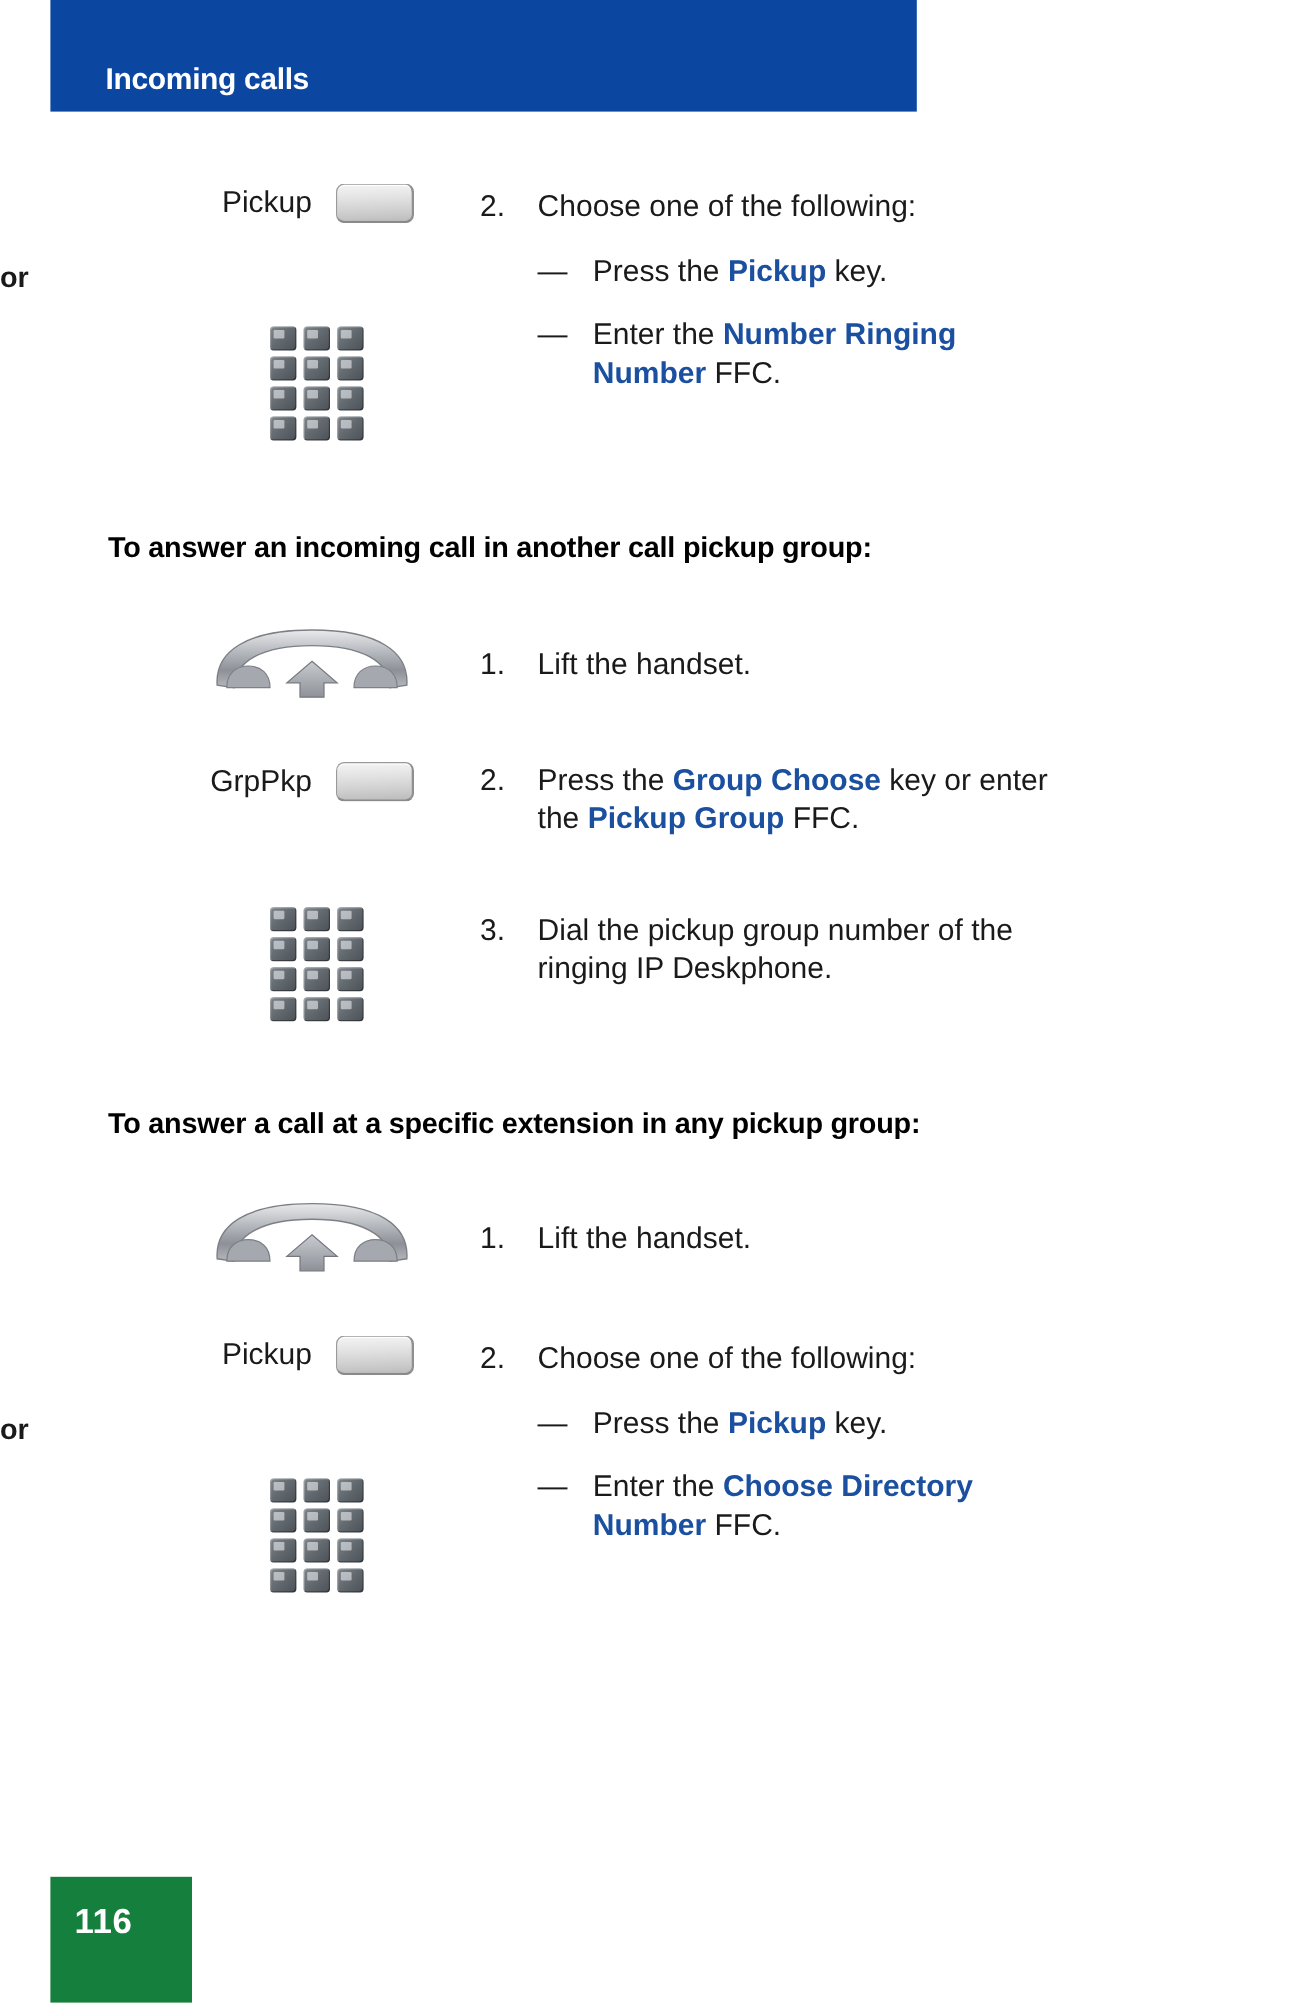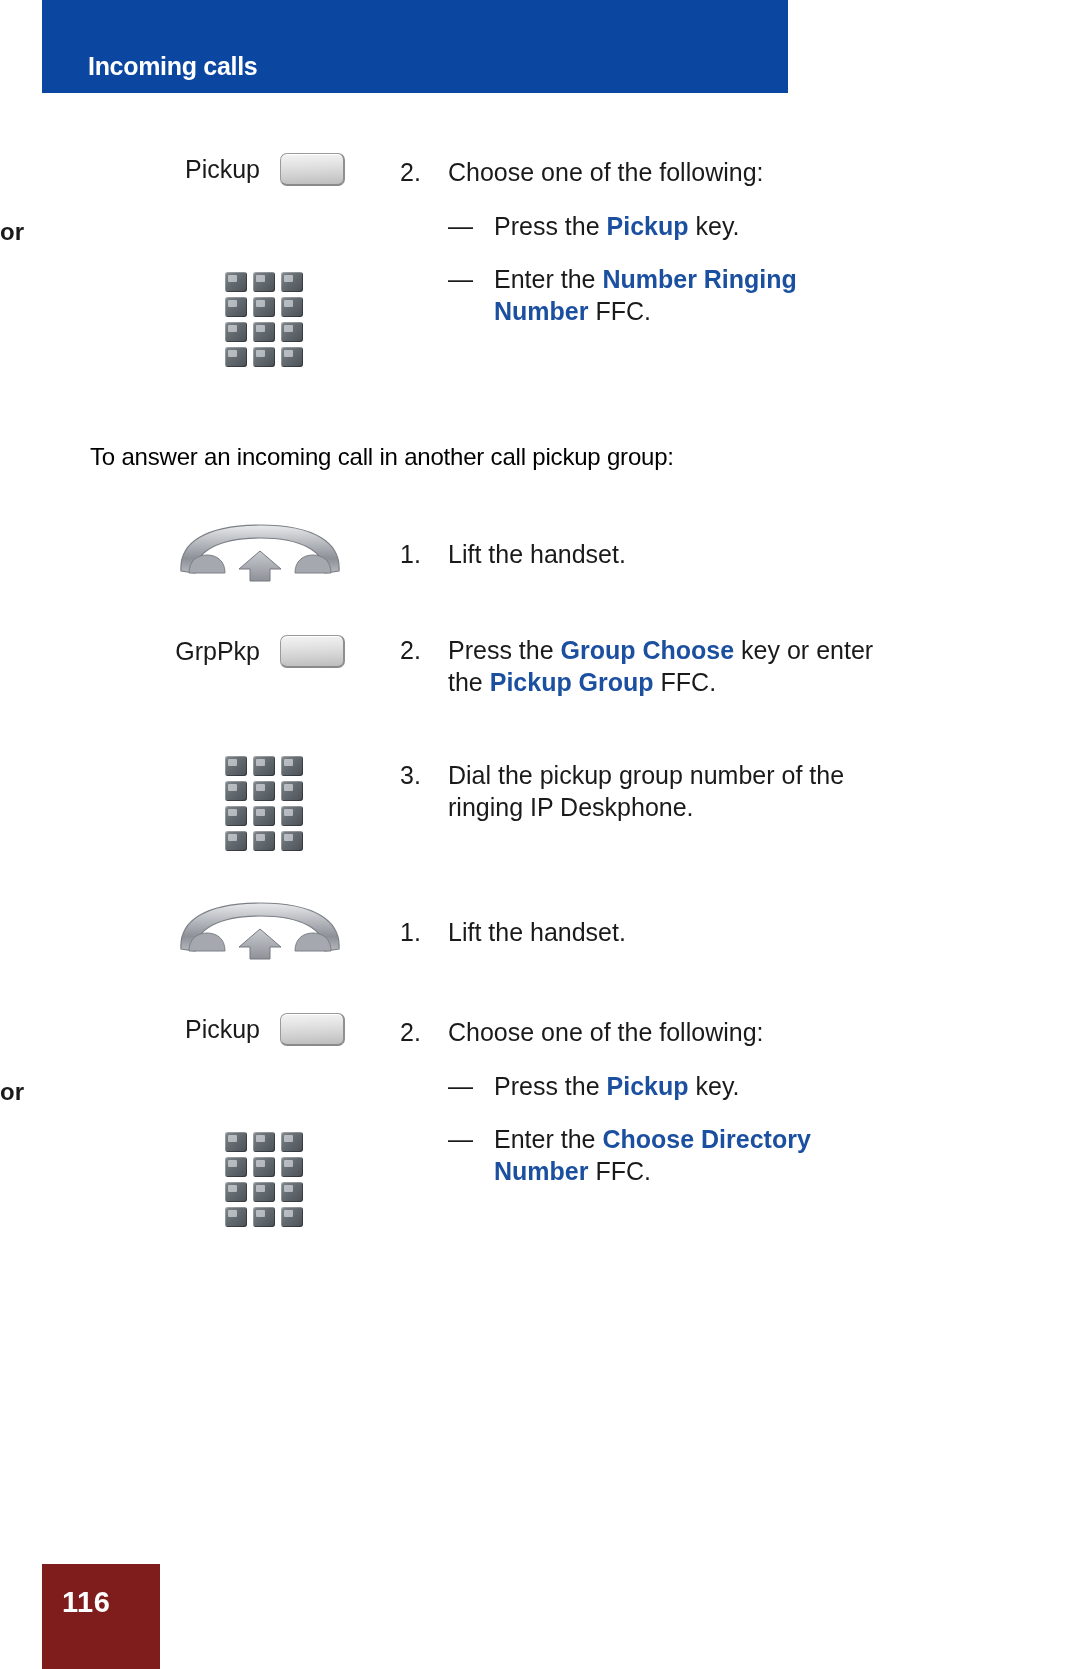--- a/index.html
+++ b/index.html
@@ -17,21 +17,20 @@
   }
 
   
   .header-bar {
     position: absolute;
     left: 42px;
     top: 0;
     width: 722px;
     height: 93px;
     background: #0B47A1;
-    padding-left: 24px;
   }
   .header-title {
     position: absolute;
     left: 46px;
     bottom: 12px;
     color: #ffffff;
     font-size: 25px;
     font-weight: bold;
     letter-spacing: -0.3px;
     font-family: "Liberation Sans", sans-serif;
@@ -59,21 +58,21 @@
   }
   .col-right {
     flex: 1 1 auto;
     position: relative;
     padding-right: 70px;
   }
 
   
   .section-heading {
     font-size: 24px;
-    font-weight: normal;
+    font-weight: bold;
     color: #000;
     margin-left: 90px;
     letter-spacing: -0.2px;
   }
 
   
   .step {
     display: flex;
     font-size: 25px;
     line-height: 1.26;
@@ -173,21 +172,21 @@
   }
   .handset svg { display: block; }
 
   
   .page-number-box {
     position: absolute;
     left: 42px;
     bottom: 0;
     width: 118px;
     height: 105px;
-    background: #7f1d1d;
+    background: #15803d;
   }
   .page-number {
     position: absolute;
     left: 20px;
     top: 22px;
     color: #ffffff;
     font-size: 29px;
     font-weight: bold;
     letter-spacing: 0.5px;
   }
@@ -321,20 +320,21 @@
       </div>
     </div>
     <div class="col-right">
       <div class="step" style="margin-top:4px;">
         <span class="step-num">3.</span>
         <span class="step-text">Dial the pickup group number of the ringing IP Deskphone.</span>
       </div>
     </div>
   </div>
 
+  <div class="section-heading" style="margin-top:72px;">To answer a call at a specific extension in any pickup group:</div>
 
   <div class="row" style="margin-top:48px;">
     <div class="col-left">
       <div class="handset">
         <svg width="170" height="62" viewBox="0 0 170 62">
           <path d="M6 50 C4 22 30 4 85 4 C140 4 166 22 164 50 L150 52 C150 30 126 17 85 17 C44 17 20 30 20 52 Z" fill="url(#hsg)" stroke="#7c8086" stroke-width="1.2"></path>
           <path d="M14 52 C14 40 22 34 32 34 C42 34 50 40 50 52 Z" fill="#a5a9af" stroke="#7c8086" stroke-width="1"></path>
           <path d="M120 52 C120 40 128 34 138 34 C148 34 156 40 156 52 Z" fill="#a5a9af" stroke="#7c8086" stroke-width="1"></path>
           <path d="M85 30 L106 48 L95 48 L95 60 L75 60 L75 48 L64 48 Z" fill="url(#arg)" stroke="#74787e" stroke-width="1"></path>
         </svg>

